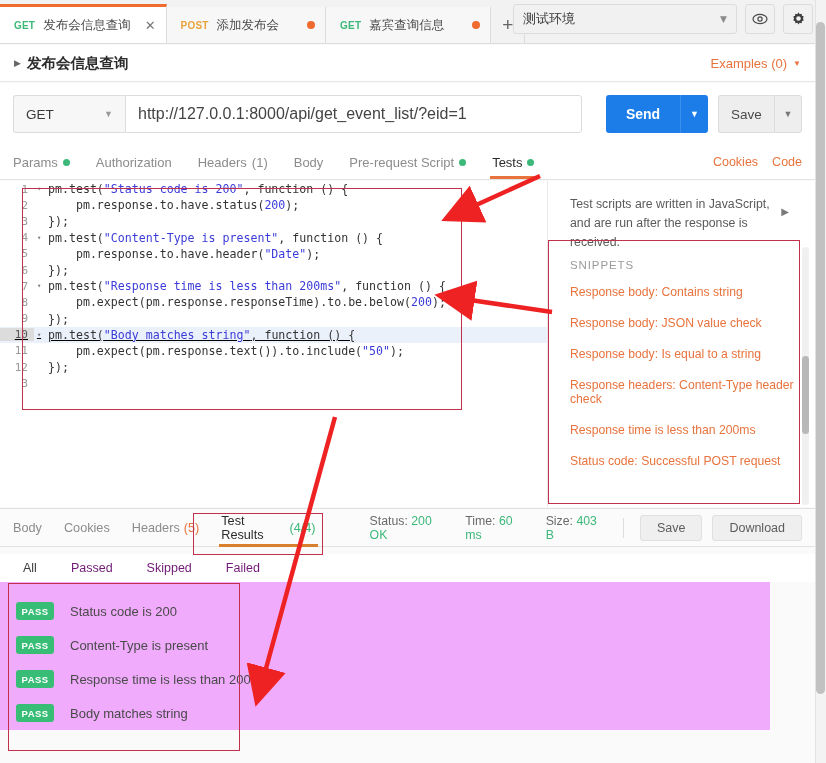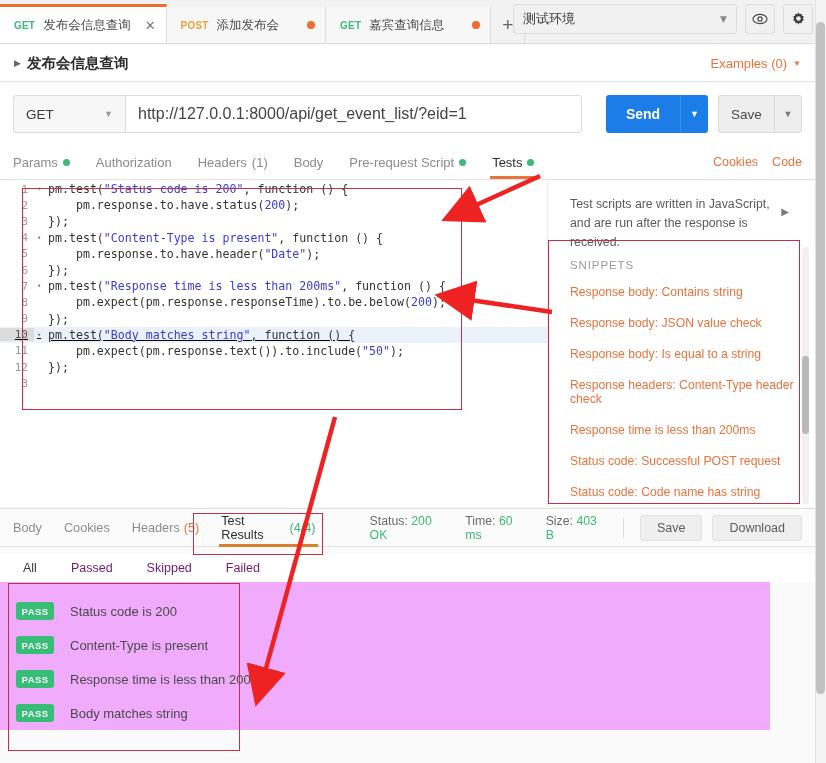--- a/index.html
+++ b/index.html
@@ -544,21 +544,20 @@
       <div class="help-text">Test scripts are written in JavaScript, and are run after the response is received.</div>
       <div class="help-arrow">▶</div>
       <div class="snippets" id="snippets-list">
         <div class="snip-head">SNIPPETS</div>
       <div class="snip-item">Response body: Contains string</div>
           <div class="snip-item">Response body: JSON value check</div>
           <div class="snip-item">Response body: Is equal to a string</div>
           <div class="snip-item">Response headers: Content-Type header check</div>
           <div class="snip-item">Response time is less than 200ms</div>
           <div class="snip-item">Status code: Successful POST request</div>
-          <div class="snip-item">Status code: Code name has string</div>
         </div>
       <div class="snip-scroll"></div>
       <div class="snip-thumb"></div>
     </div>
   </div>
 
   <div class="resp-bar">
     <div class="resp-tab">
       <span>Body</span>
     </div>

